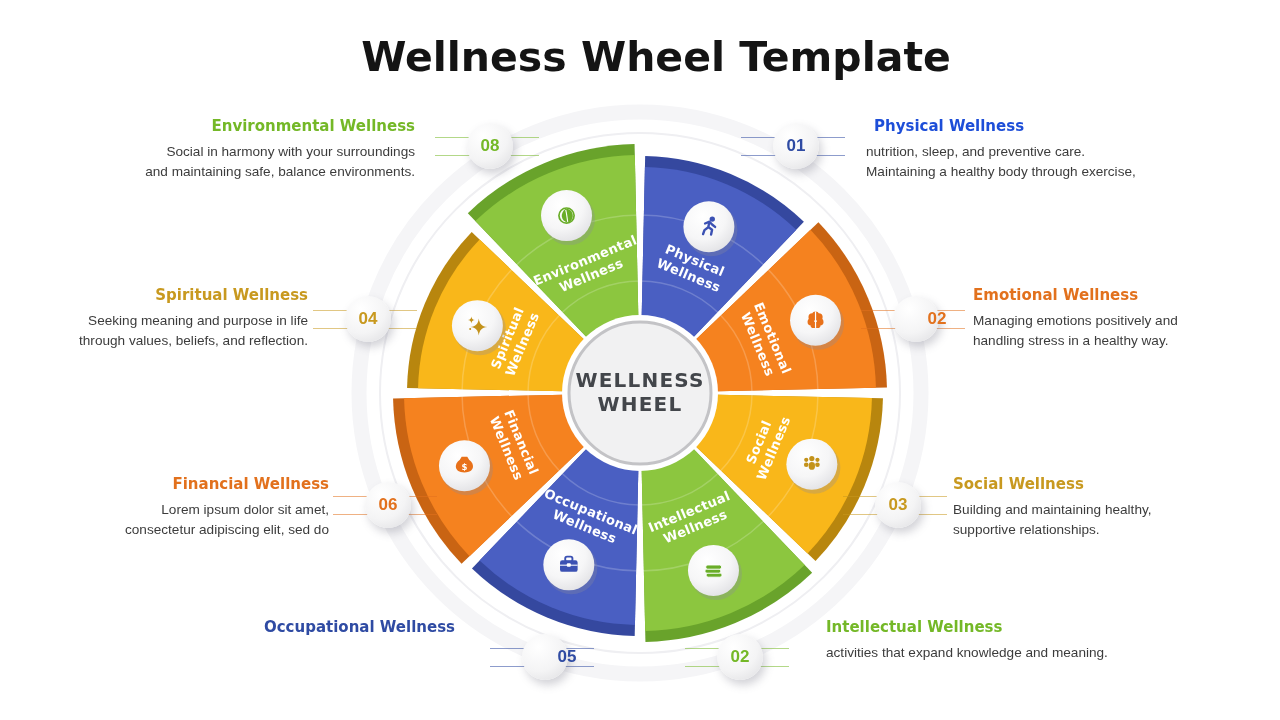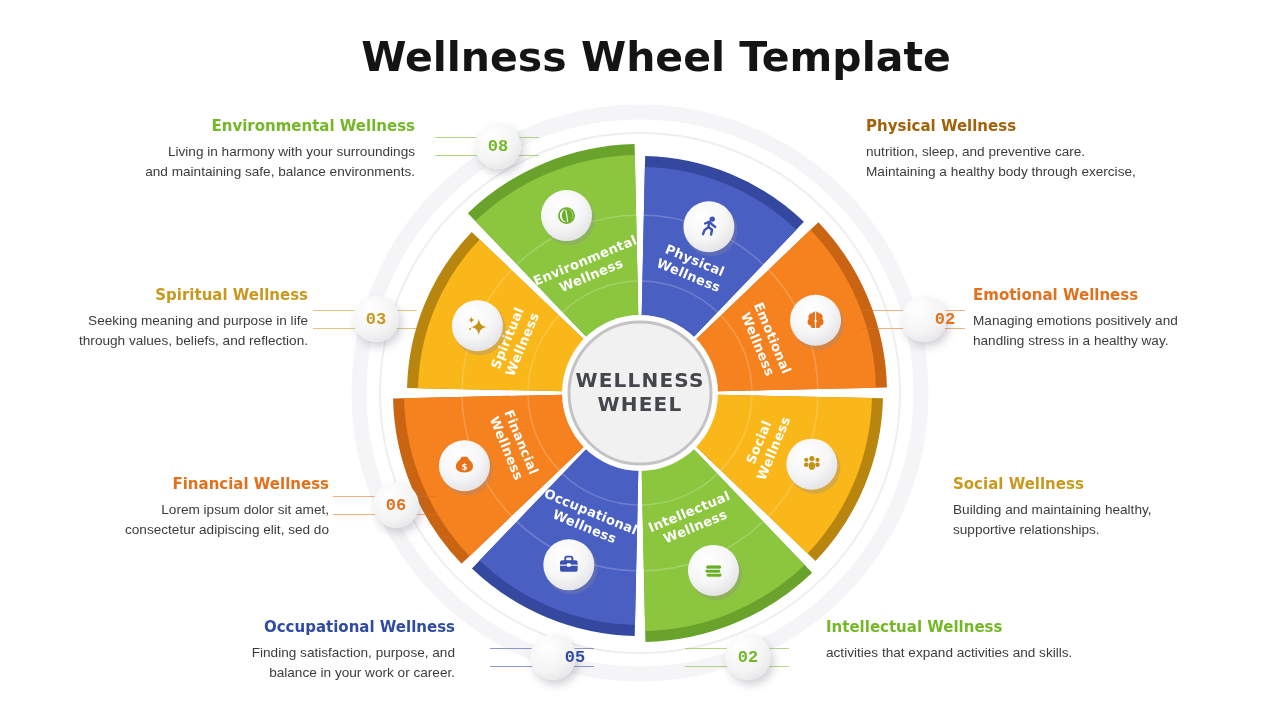--- a/index.html
+++ b/index.html
@@ -18,25 +18,25 @@
   .c-social{left:953px;top:475px;}
   .c-intellectual{left:826px;top:618px;}
   .c-occupational{right:825px;top:618px;}
   .c-financial{right:951px;top:475px;}
   .c-spiritual{right:972px;top:286px;}
   .c-environmental{right:865px;top:117px;}
   .badge{position:absolute;width:104px;height:46px;}
   .badge .ln{position:absolute;height:1px;width:104px;left:0;opacity:.55;}
   .badge .ln-t{top:14px;}
   .badge .ln-b{top:32px;}
-  .badge .ball{position:absolute;left:40px;top:0;width:46px;height:46px;border-radius:50%;
+  .badge .ball{position:absolute;left:32px;top:0;width:46px;height:46px;border-radius:50%;
         background:radial-gradient(circle at 35% 28%,#ffffff 0%,#f4f4f5 55%,#dcdcdf 100%);
         box-shadow:3px 5px 8px rgba(110,110,125,.30);
         display:flex;align-items:center;justify-content:center;
-        font-family:Liberation Mono, monospace;font-weight:bold;font-size:17px;}
+        font-family:Liberation Sans, sans-serif;font-weight:bold;font-size:17px;}
   .b-physical{left:741px;top:123px;}
   .b-emotional{left:861px;top:296px;}
   .b-social{left:843px;top:482px;}
   .b-intellectual{left:685px;top:634px;}
   .b-occupational{left:490px;top:634px;}
   .b-financial{left:333px;top:482px;}
   .b-spiritual{left:313px;top:296px;}
   .b-environmental{left:435px;top:123px;}
 </style>
 </head>
@@ -185,21 +185,21 @@
           <path d="M1.4,7 C-5.8,5.6 -6.8,-2.2 -1,-6.8 C5.8,-7 8.4,0.6 4.4,5.4 C3.4,6.5 2.5,7 1.4,7 Z" fill="#69AD28"></path>
           <path d="M1.2,6.2 C0.4,1.5 0.2,-2 -0.8,-5.8" fill="none" stroke="#fff" stroke-width="1.1"></path>
         </g>
       </g>
       <circle cx="640" cy="393" r="78" fill="#ffffff"></circle>
       <circle cx="640" cy="393" r="71" fill="#f1f1f2" stroke="#c3c3c6" stroke-width="3"></circle>
       <text x="640" y="387" text-anchor="middle" fill="#43464b" font-size="20" font-weight="bold" font-family="DejaVu Sans, sans-serif" letter-spacing="1.2"><tspan x="640" y="387">WELLNESS</tspan><tspan x="640" y="411">WHEEL</tspan></text>
     </svg>
 
   <div class="callout c-physical">
-    <div class="h" style="color: #a16207;">Physical Wellness</div>
+    <div class="h" style="color: #1d4ed8; margin-left: 8px;">Physical Wellness</div>
     <div class="d">
       <div>nutrition, sleep, and preventive care.</div>
         <div>Maintaining a healthy body through exercise,</div>
     </div>
   </div>
   <div class="callout c-emotional">
     <div class="h" style="color: rgb(226, 113, 29);">Emotional Wellness</div>
     <div class="d">
       <div>Managing emotions positively and</div>
         <div>handling stress in a healthy way.</div>
@@ -208,59 +208,69 @@
   <div class="callout c-social">
     <div class="h" style="color: rgb(200, 153, 31);">Social Wellness</div>
     <div class="d">
       <div>Building and maintaining healthy,</div>
         <div>supportive relationships.</div>
     </div>
   </div>
   <div class="callout c-intellectual">
     <div class="h" style="color: rgb(116, 184, 39);">Intellectual Wellness</div>
     <div class="d">
-        <div>activities that expand activities and skills.</div>
+        <div>activities that expand knowledge and meaning.</div>
     </div>
   </div>
   <div class="callout c-occupational ta-r">
     <div class="h" style="color: rgb(47, 75, 163);">Occupational Wellness</div>
-    <div class="d">
-      <div>Finding satisfaction, purpose, and</div>
-        <div>balance in your work or career.</div>
-    </div>
   </div>
   <div class="callout c-financial ta-r">
     <div class="h" style="color: rgb(226, 113, 29);">Financial Wellness</div>
     <div class="d">
       <div>Lorem ipsum dolor sit amet,</div>
         <div>consectetur adipiscing elit, sed do</div>
     </div>
   </div>
   <div class="callout c-spiritual ta-r">
     <div class="h" style="color: rgb(200, 153, 31);">Spiritual Wellness</div>
     <div class="d">
       <div>Seeking meaning and purpose in life</div>
         <div>through values, beliefs, and reflection.</div>
     </div>
   </div>
   <div class="callout c-environmental ta-r">
     <div class="h" style="color: rgb(116, 184, 39);">Environmental Wellness</div>
     <div class="d">
-      <div>Living in harmony with your surroundings</div>
+      <div>Social in harmony with your surroundings</div>
         <div>and maintaining safe, balance environments.</div>
     </div>
   </div>
 
+  <div class="badge b-physical">
+    <div class="ln ln-t" style="background: rgb(47, 75, 163);"></div>
+    <div class="ln ln-b" style="background: rgb(47, 75, 163);"></div>
+    <div class="ball">
+        <span class="num" style="color: rgb(47, 75, 163);">01</span>
+      </div>
+  </div>
   <div class="badge b-emotional">
     <div class="ln ln-t" style="background: rgb(226, 113, 29);"></div>
     <div class="ln ln-b" style="background: rgb(226, 113, 29);"></div>
     <div class="ball">
         <span class="num" style="color: rgb(226, 113, 29); margin-left: 42px;">02</span>
       </div>
   </div>
+  <div class="badge b-social">
+    <div class="ln ln-t" style="background: rgb(200, 153, 31);"></div>
+    <div class="ln ln-b" style="background: rgb(200, 153, 31);"></div>
+    <div class="ball">
+        <span class="num" style="color: rgb(200, 153, 31);">03</span>
+      </div>
+  </div>
   <div class="badge b-intellectual">
     <div class="ln ln-t" style="background: rgb(116, 184, 39);"></div>
     <div class="ln ln-b" style="background: rgb(116, 184, 39);"></div>
     <div class="ball">
         <span class="num" style="color: rgb(116, 184, 39);">02</span>
       </div>
   </div>
   <div class="badge b-occupational">
     <div class="ln ln-t" style="background: rgb(47, 75, 163);"></div>
     <div class="ln ln-b" style="background: rgb(47, 75, 163);"></div>
@@ -272,21 +282,21 @@
     <div class="ln ln-t" style="background: rgb(226, 113, 29);"></div>
     <div class="ln ln-b" style="background: rgb(226, 113, 29);"></div>
     <div class="ball">
         <span class="num" style="color: rgb(226, 113, 29); text-align: right;">06</span>
       </div>
   </div>
   <div class="badge b-spiritual">
     <div class="ln ln-t" style="background: rgb(200, 153, 31);"></div>
     <div class="ln ln-b" style="background: rgb(200, 153, 31);"></div>
     <div class="ball">
-        <span class="num" style="color: rgb(200, 153, 31);">03</span>
+        <span class="num" style="color: rgb(200, 153, 31);">04</span>
       </div>
   </div>
   <div class="badge b-environmental">
     <div class="ln ln-t" style="background: rgb(116, 184, 39);"></div>
     <div class="ln ln-b" style="background: rgb(116, 184, 39);"></div>
     <div class="ball">
         <span class="num" style="color: rgb(116, 184, 39);">08</span>
       </div>
   </div>
 

